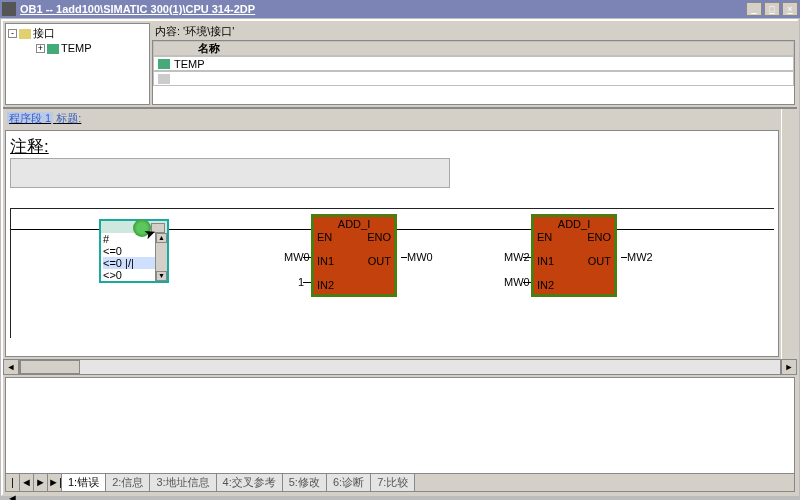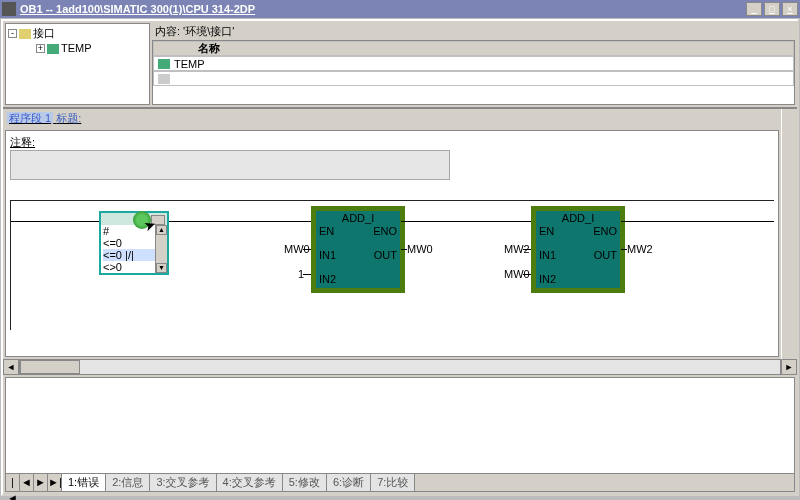--- a/index.html
+++ b/index.html
@@ -29,28 +29,28 @@
   .th { background: #d4d0c8; font-weight: bold; padding-left: 44px; }
   .trow { display: flex; }
   .trow .ticon2 { width: 12px; height: 10px; background: #4a7; margin-right: 4px; }
   .trow .cell { flex: 1; }
 
   
   .editor-wrap { background: #d4d0c8; flex: 1; display: flex; flex-direction: column; }
   .net-title { font-size: 11px; color: #3a5acc; background: #d4d0c8; padding: 2px 4px; }
   .editor { background: #fff; border: 1px solid #888; margin: 2px; flex: 1; padding: 4px 4px 4px 4px; position: relative; }
   .comment-row { display:flex; align-items:flex-start; gap:2px; }
-  .comment-lbl { font-size: 11px; }
+  .comment-lbl { font-size: 17px; }
   .comment-box { width: 440px; height: 30px; border: 1px solid #a8a8a8; background: #e6e6e6; }
 
   .ladder { position: relative; height: 130px; margin-top: 20px; border: 1px solid #222; border-right: none; border-bottom: none; }
   .rail { position: absolute; top: 20px; left: 0; right: 0; height: 1px; background: #000; }
 
   
-  .block { position: absolute; background: #0f766e; border: 5px solid #4d7c0f; width: 94px; }
+  .block { position: absolute; background: #c2410c; border: 3px solid #4d7c0f; width: 86px; }
   .block .btitle { text-align: center; font-size: 11px; border-bottom: none; padding: 1px 0; }
   .block .row { display: flex; justify-content: space-between; padding: 0 3px; font-size: 11px; }
   .pin-lbl { position: absolute; font-size: 11px; }
 
   
   .dropdown { position: absolute; top: 10px; left: 88px; width: 70px; background: #fff; border: 2px solid #1aa9a0; }
   .dropdown .dd-head { background: #cfe8df; height: 12px; position:relative;}
   .dropdown .dd-head::after{content:'';position:absolute;right:2px;top:2px;width:12px;height:8px;background:#d4d0c8;border:1px solid #888;}
   .dropdown .dd-body { font-size: 11px; padding: 0 2px; position: relative; }
   .dropdown .dd-line { line-height: 12px; }
@@ -221,20 +221,20 @@
 
   <div class="bottom-pane">
     <div class="bottom-content"></div>
     <div class="bottom-tabs">
       <div class="tabnav">|◄</div>
       <div class="tabnav">◄</div>
       <div class="tabnav">►</div>
       <div class="tabnav">►|</div>
       <div class="tab active">1:错误</div>
       <div class="tab">2:信息</div>
-      <div class="tab">3:交叉参考</div>
+      <div class="tab">3:地址信息</div>
       <div class="tab">4:交叉参考</div>
       <div class="tab">5:修改</div>
       <div class="tab">6:诊断</div>
       <div class="tab">7:比较</div>
     </div>
   </div>
 </div>
 
 </body></html>

